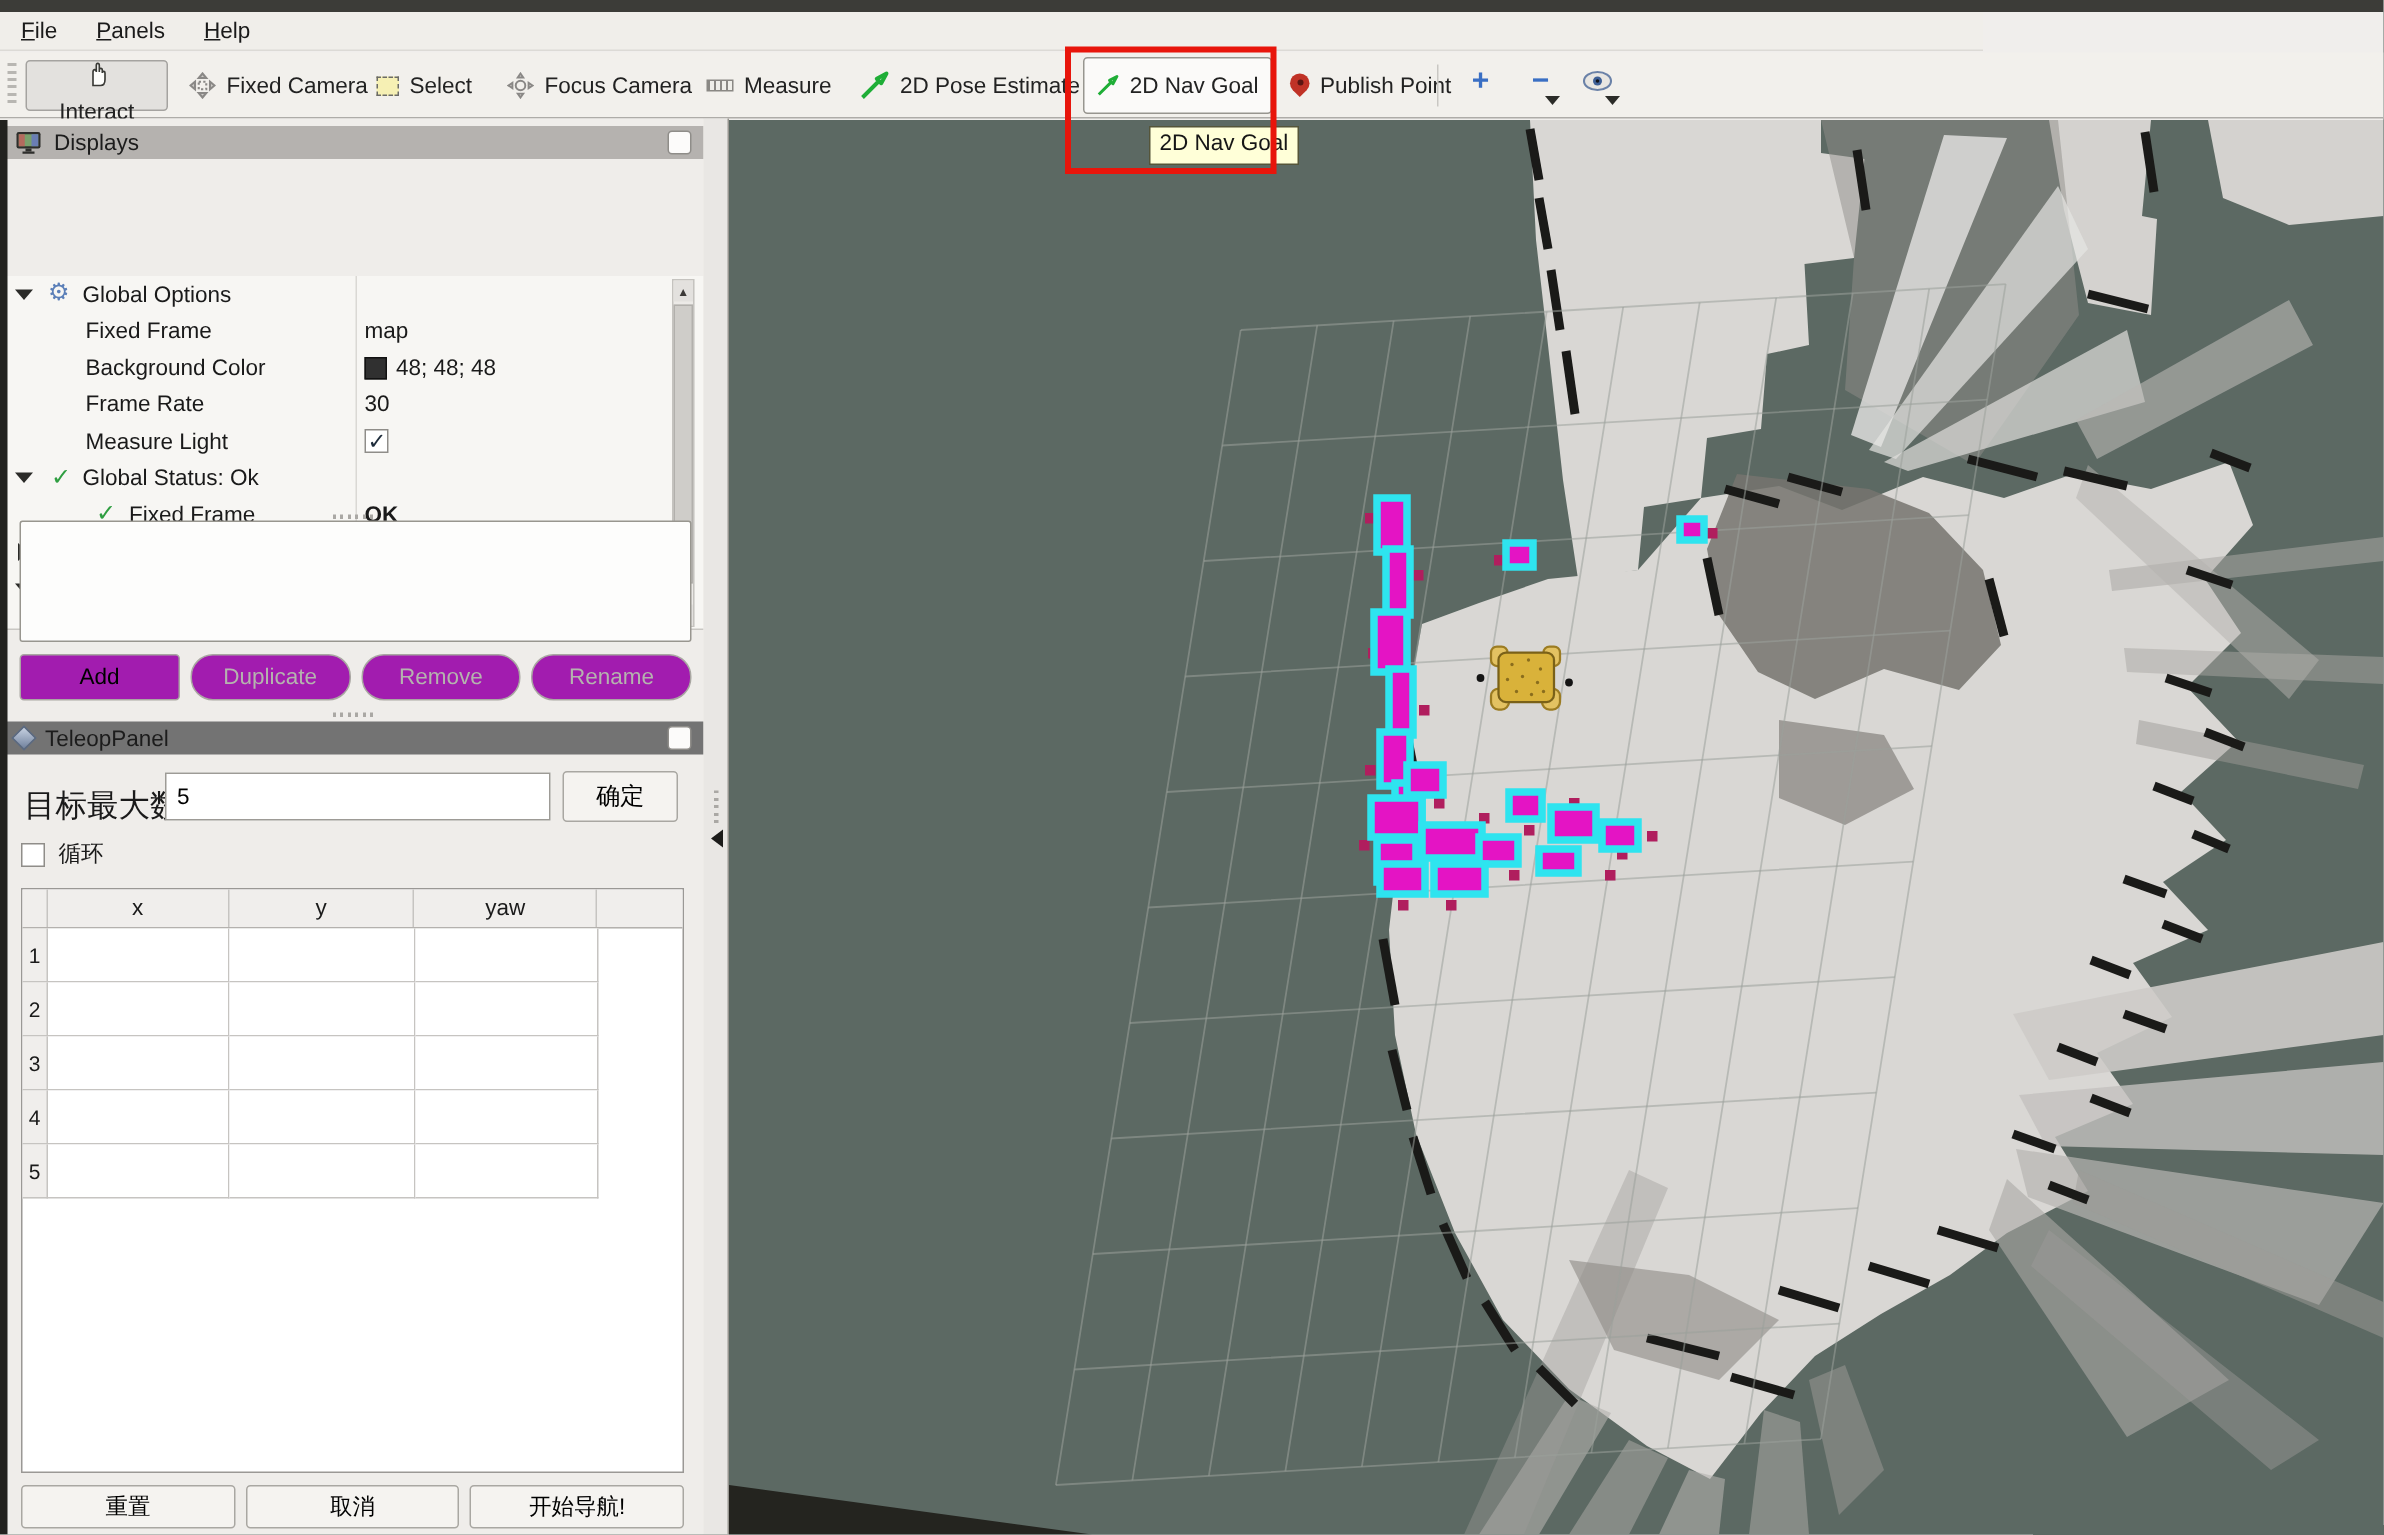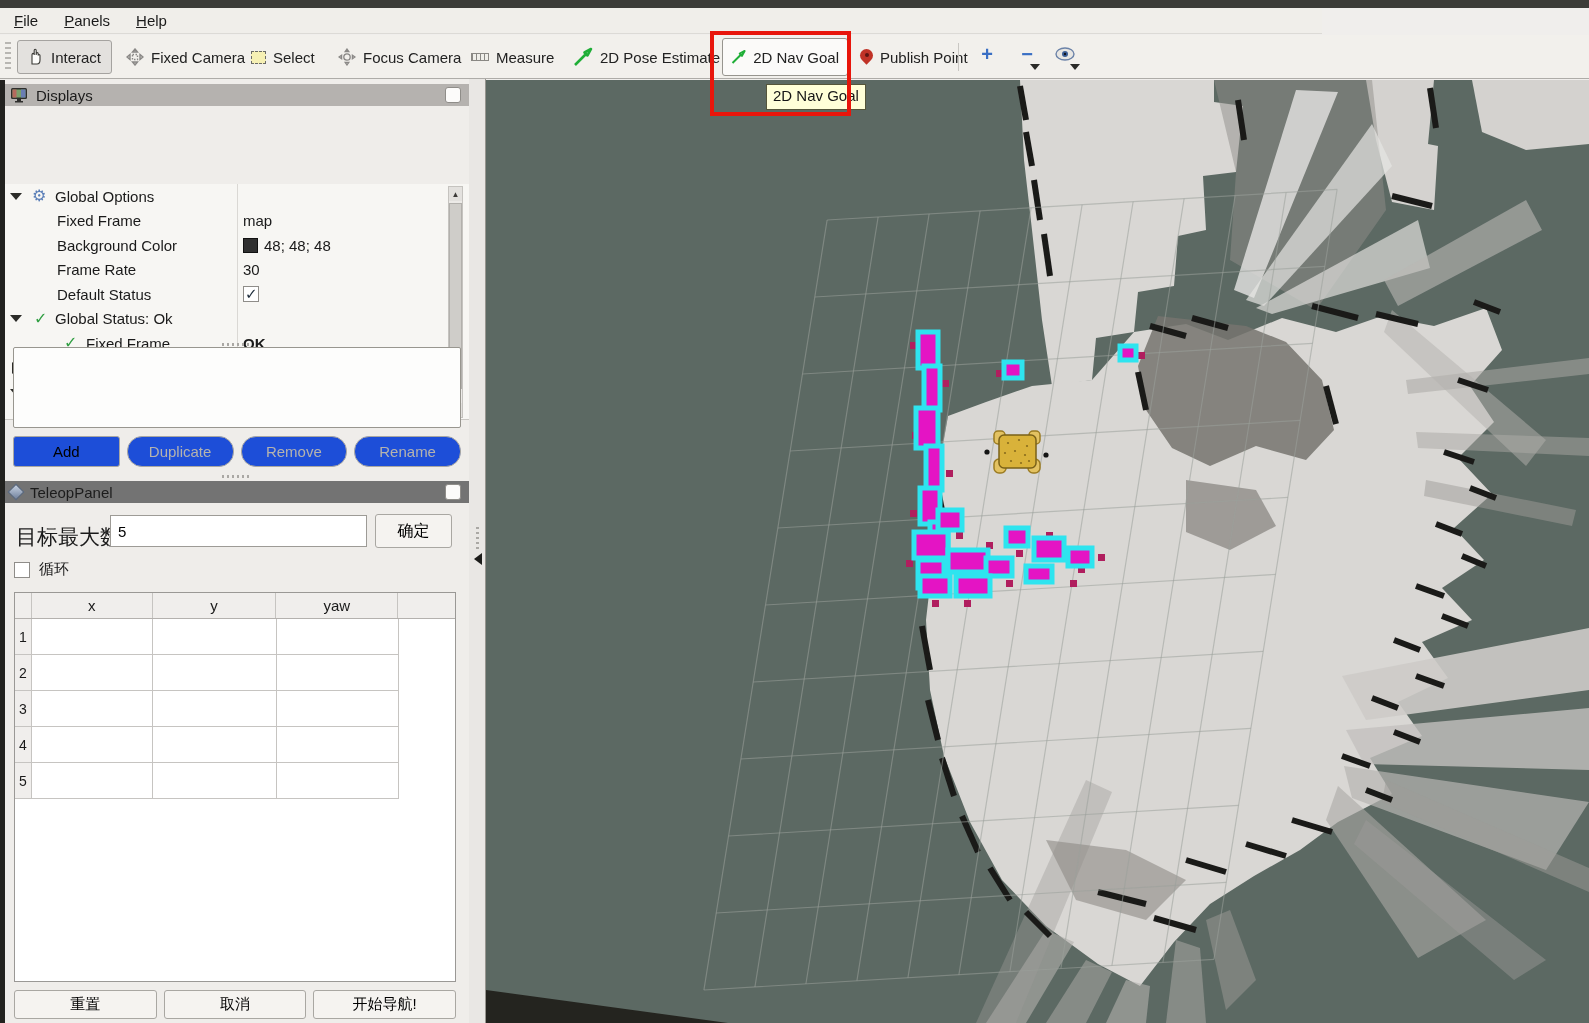--- a/index.html
+++ b/index.html
@@ -11,21 +11,21 @@
   .titlebar-strip { position:absolute; left:0; top:0; width:1589px; height:8px; background:#3c3c38; }
   .menubar { position:absolute; left:0; top:8px; width:1322px; height:26px; background:#f0eeea;
              display:flex; align-items:center; gap:26px; padding-left:14px; border-bottom:1px solid #dcdad6; }
   .menu-item { cursor:default; }
   .toolbar { position:absolute; left:0; top:35px; width:1589px; height:44px; background:#f2f0ec;
              border-bottom:1px solid #aeaca8; }
   .tb-handle { position:absolute; left:5px; top:7px; width:6px; height:30px;
                background:repeating-linear-gradient(to bottom,#b8b6b2 0 2px,transparent 2px 5px); }
   .tool { position:absolute; top:5px; height:34px; display:flex; align-items:center; gap:7px;
           padding:0 8px; font-size:15px; color:#222; white-space:nowrap; }
-  .tool.pressed { background:#e3e1de; border:1px solid #a5a3a0; border-radius:3px; }
+  .tool.pressed { background:#e3e1de; border:1px solid #a5a3a0; border-radius:3px;flex-direction:column; }
   .tool.outlined { background:#fbfaf9; border:1px solid #97958f; border-radius:3px; top:3px; height:38px; }
   .tb-sep { position:absolute; left:958px; top:8px; width:1px; height:28px; background:#c9c7c3; }
   .tb-mini { position:absolute; top:6px; width:26px; height:26px; display:flex; align-items:center; justify-content:center;
              font-size:20px; font-weight:bold; color:#3a6fc4; }
   .dd-arrow { position:absolute; top:64px; width:0; height:0; border-left:5px solid transparent;
               border-right:5px solid transparent; border-top:6px solid #2b2b28; }
 
   
   .icon16 { width:18px; height:18px; display:inline-block; flex:0 0 auto; }
   .sel-box { width:15px; height:13px; background:#f6f0b4; border:1.5px dashed #6b6b68; }
@@ -71,21 +71,21 @@
   .vscroll { position:absolute; right:6px; top:2px; width:15px; height:232px; background:#eceae7; border:1px solid #c5c3bf; }
   .vs-btn { position:absolute; left:0; width:13px; height:14px; background:#e3e1de; color:#3c3a38; font-size:8px;
             display:flex; align-items:center; justify-content:center; }
   .vs-thumb { position:absolute; left:0; top:16px; width:13px; height:186px; background:#cfcdc9; border:1px solid #b2b0ac; }
 
   .desc-box { position:absolute; left:13px; top:268px; width:448px; height:81px; background:#fdfdfc;
               border:1px solid #98968f; border-radius:2px; }
   .dots-h { position:absolute; width:28px; height:3px;
             background:repeating-linear-gradient(to right,#aaa8a4 0 2px,transparent 2px 5px); }
   .btnrow { position:absolute; left:13px; top:357px; width:448px; display:flex; gap:7px; }
-  .pbtn { flex:1; height:31px; background:#1d4ed8; border:1px solid #a9a7a2; border-radius:3px;
+  .pbtn { flex:1; height:31px; background:#a21caf; border:1px solid #a9a7a2; border-radius:3px;
           font-size:15px; display:flex; align-items:center; justify-content:center; }
   .pbtn.disabled { color:#b5b3ae;border-radius:15px; }
 
   
   .diamond { width:12px; height:12px; background:linear-gradient(135deg,#c7d2e2,#70819d); transform:rotate(45deg);
              border:1px solid #5a6a82; }
   .teleop-label { position:absolute; left:16px; top:444px; font-size:21px; }
   .teleop-input { position:absolute; left:110px; top:436px; width:257px; height:32px; background:#fff;
                   border:1px solid #9d9b96; font-size:15px; padding-left:7px; font-family:inherit; }
   .confirm-btn { position:absolute; left:375px; top:435px; width:77px; height:34px; background:#f5f3f0;
@@ -257,21 +257,21 @@
         <span>48; 48; 48</span>
       </span>
     </div>
 
     <div class="trow">
       <span class="tlabel" style="left:57px;">Frame Rate</span>
       <span class="tvalue">30</span>
     </div>
 
     <div class="trow">
-      <span class="tlabel" style="left:57px;">Default Status</span>
+      <span class="tlabel" style="left:57px;">Measure Light</span>
       <span class="tvalue">
           <span class="ckbox on dark"></span>
         </span>
     </div>
 
     <div class="trow">
       <span class="texp down" style="left:10px;"></span>
       <span class="gcheck" style="position:absolute;left:34px;">✓</span>
       <span class="tlabel" style="left:55px;">Global Status: Ok</span>
     </div>

